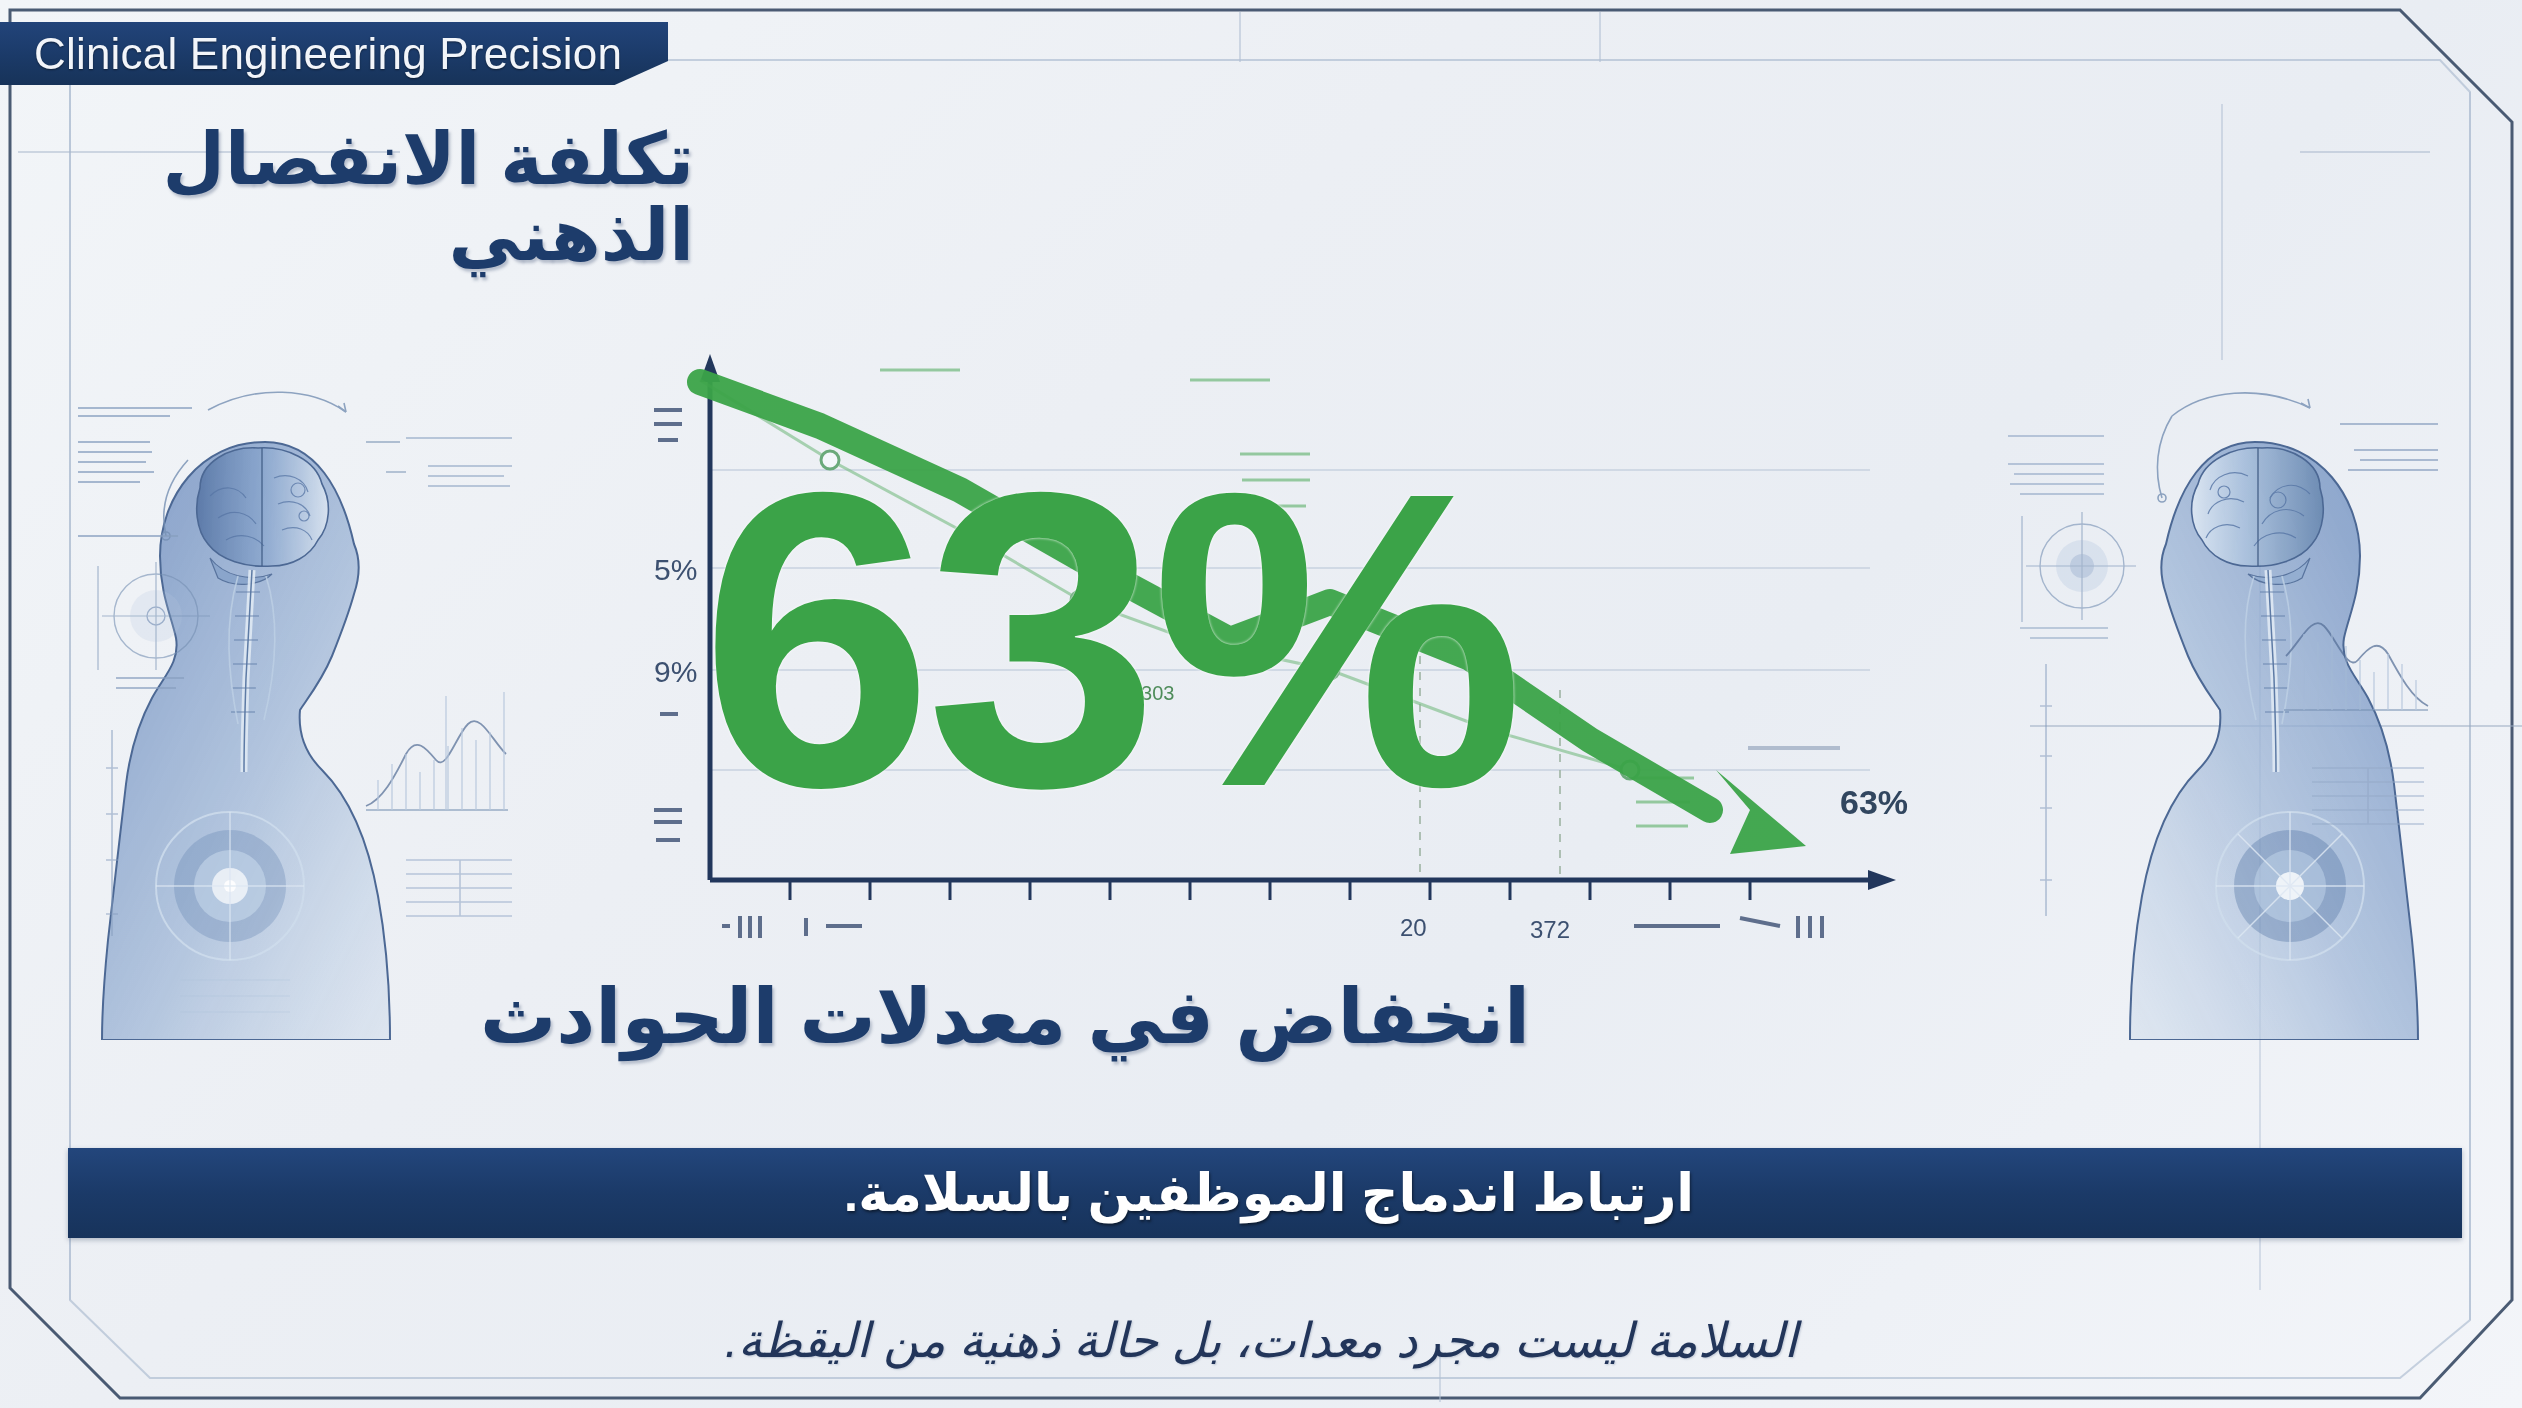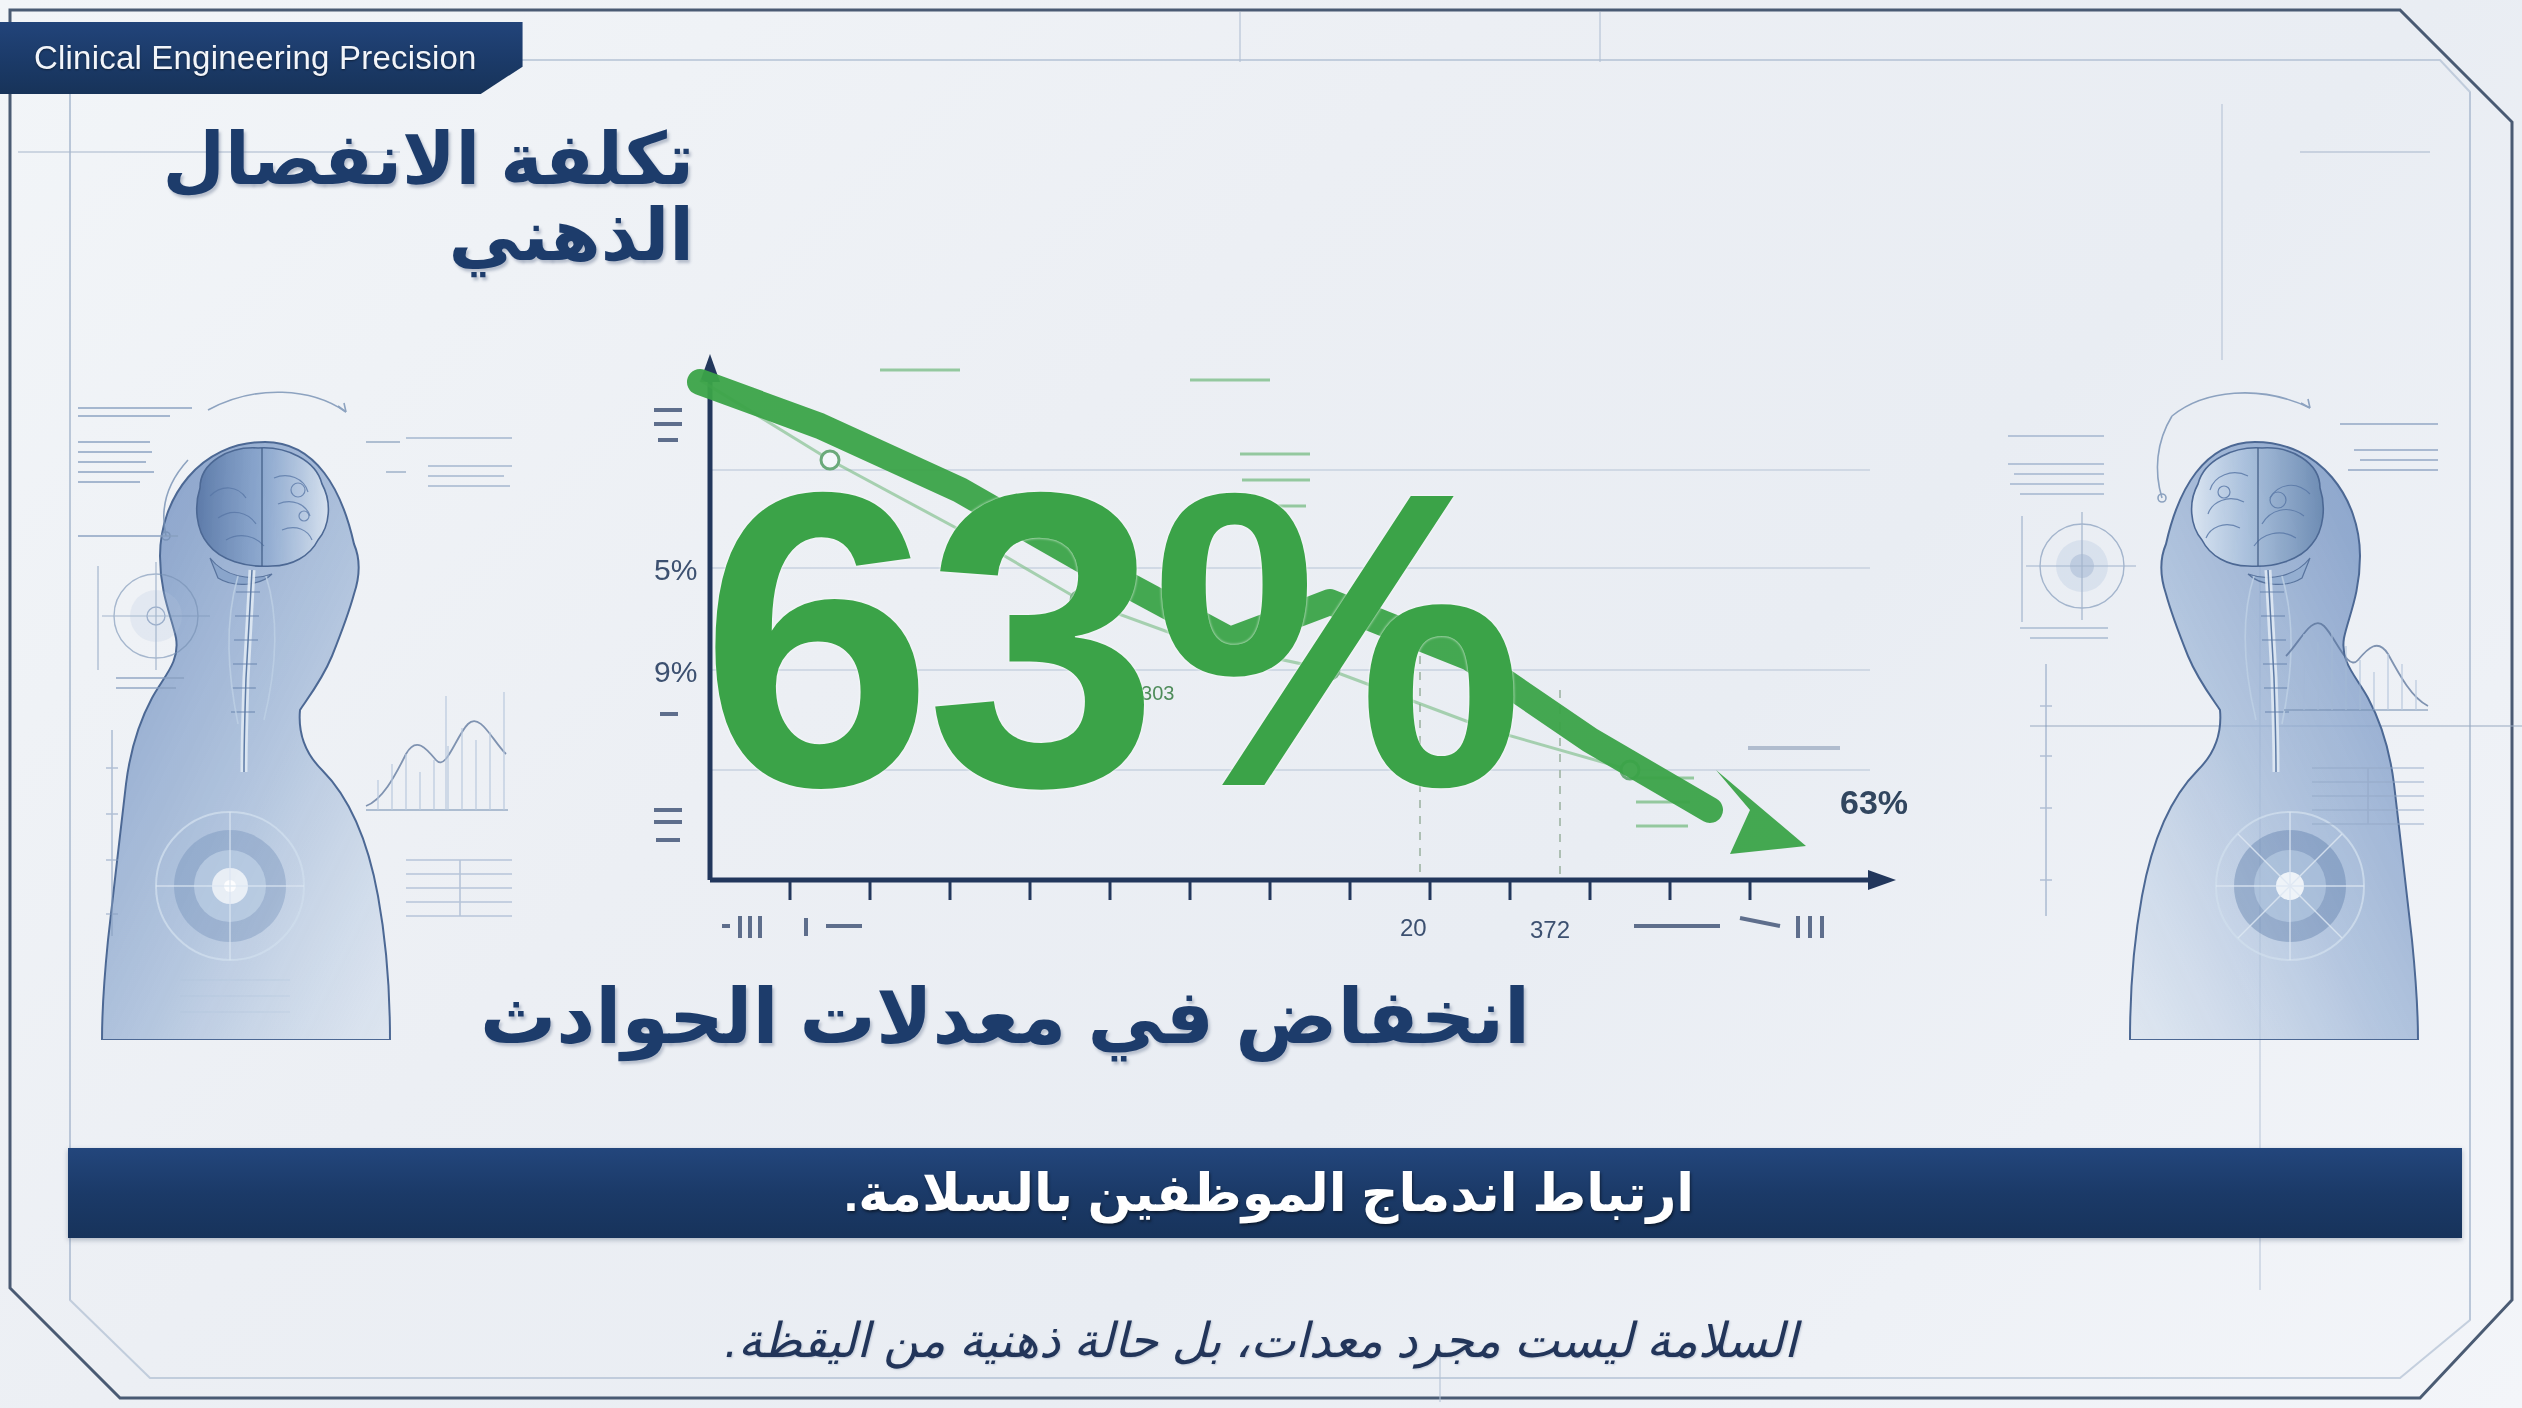--- a/index.html
+++ b/index.html
@@ -13,26 +13,26 @@
     height:1408px;
     overflow:hidden;
     background:
       linear-gradient(135deg,#f2f5f8 0%,#eceff4 38%,#e9edf3 62%,#f3f5f9 100%);
   }
   
   .frame-svg{position:absolute;inset:0;width:100%;height:100%;pointer-events:none;}
   
   #header-tab{
     position:absolute;left:0;top:22px;
-    height:72px;
+    height:63px;
     padding:0 46px 0 34px;
     display:flex;align-items:center;
     background:linear-gradient(180deg,#22447a 0%,#1b3a68 55%,#173359 100%);
     color:#f2f5fa;
-    font-size:33px;
+    font-size:44px;
     letter-spacing:.2px;
     clip-path:polygon(0 0, 100% 0, 100% 62%, 92% 100%, 0 100%);
     box-shadow:0 2px 5px rgba(20,40,70,.28);
     text-shadow:0 1px 2px rgba(0,0,0,.45);
     white-space:nowrap;
   }
   
   #main-title{
     position:absolute;
     right:1828px;left:40px;top:108px;

